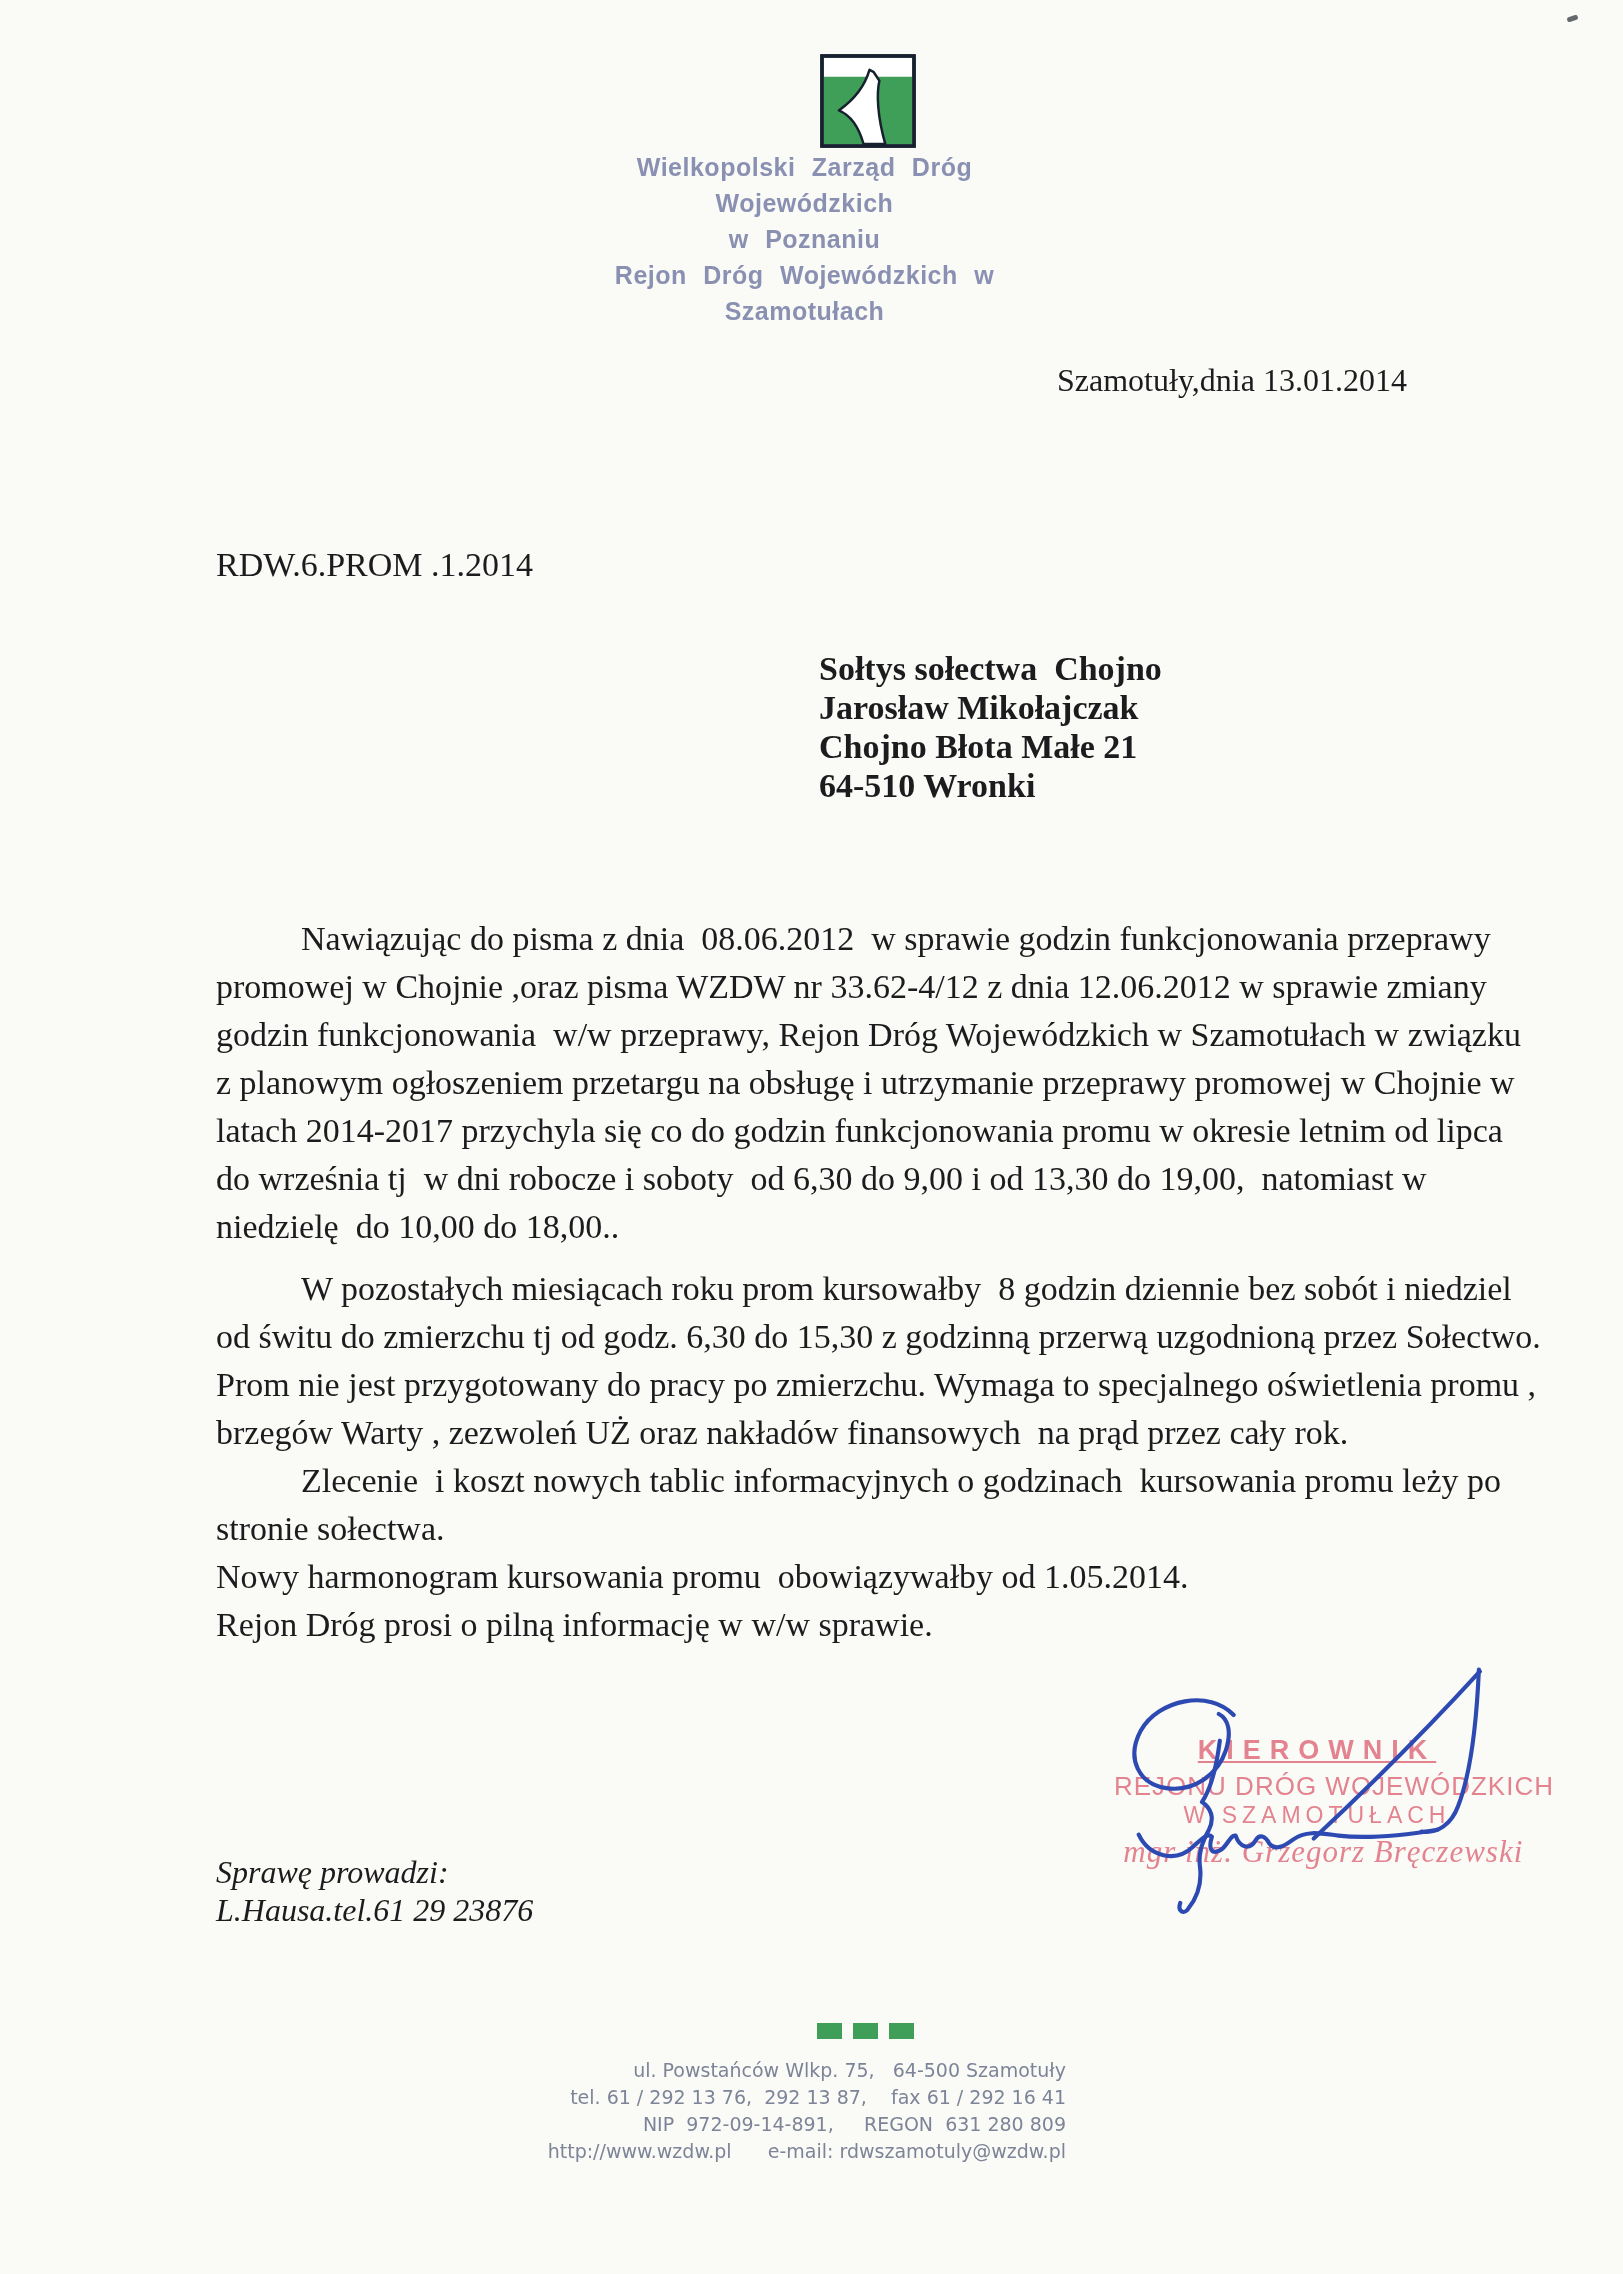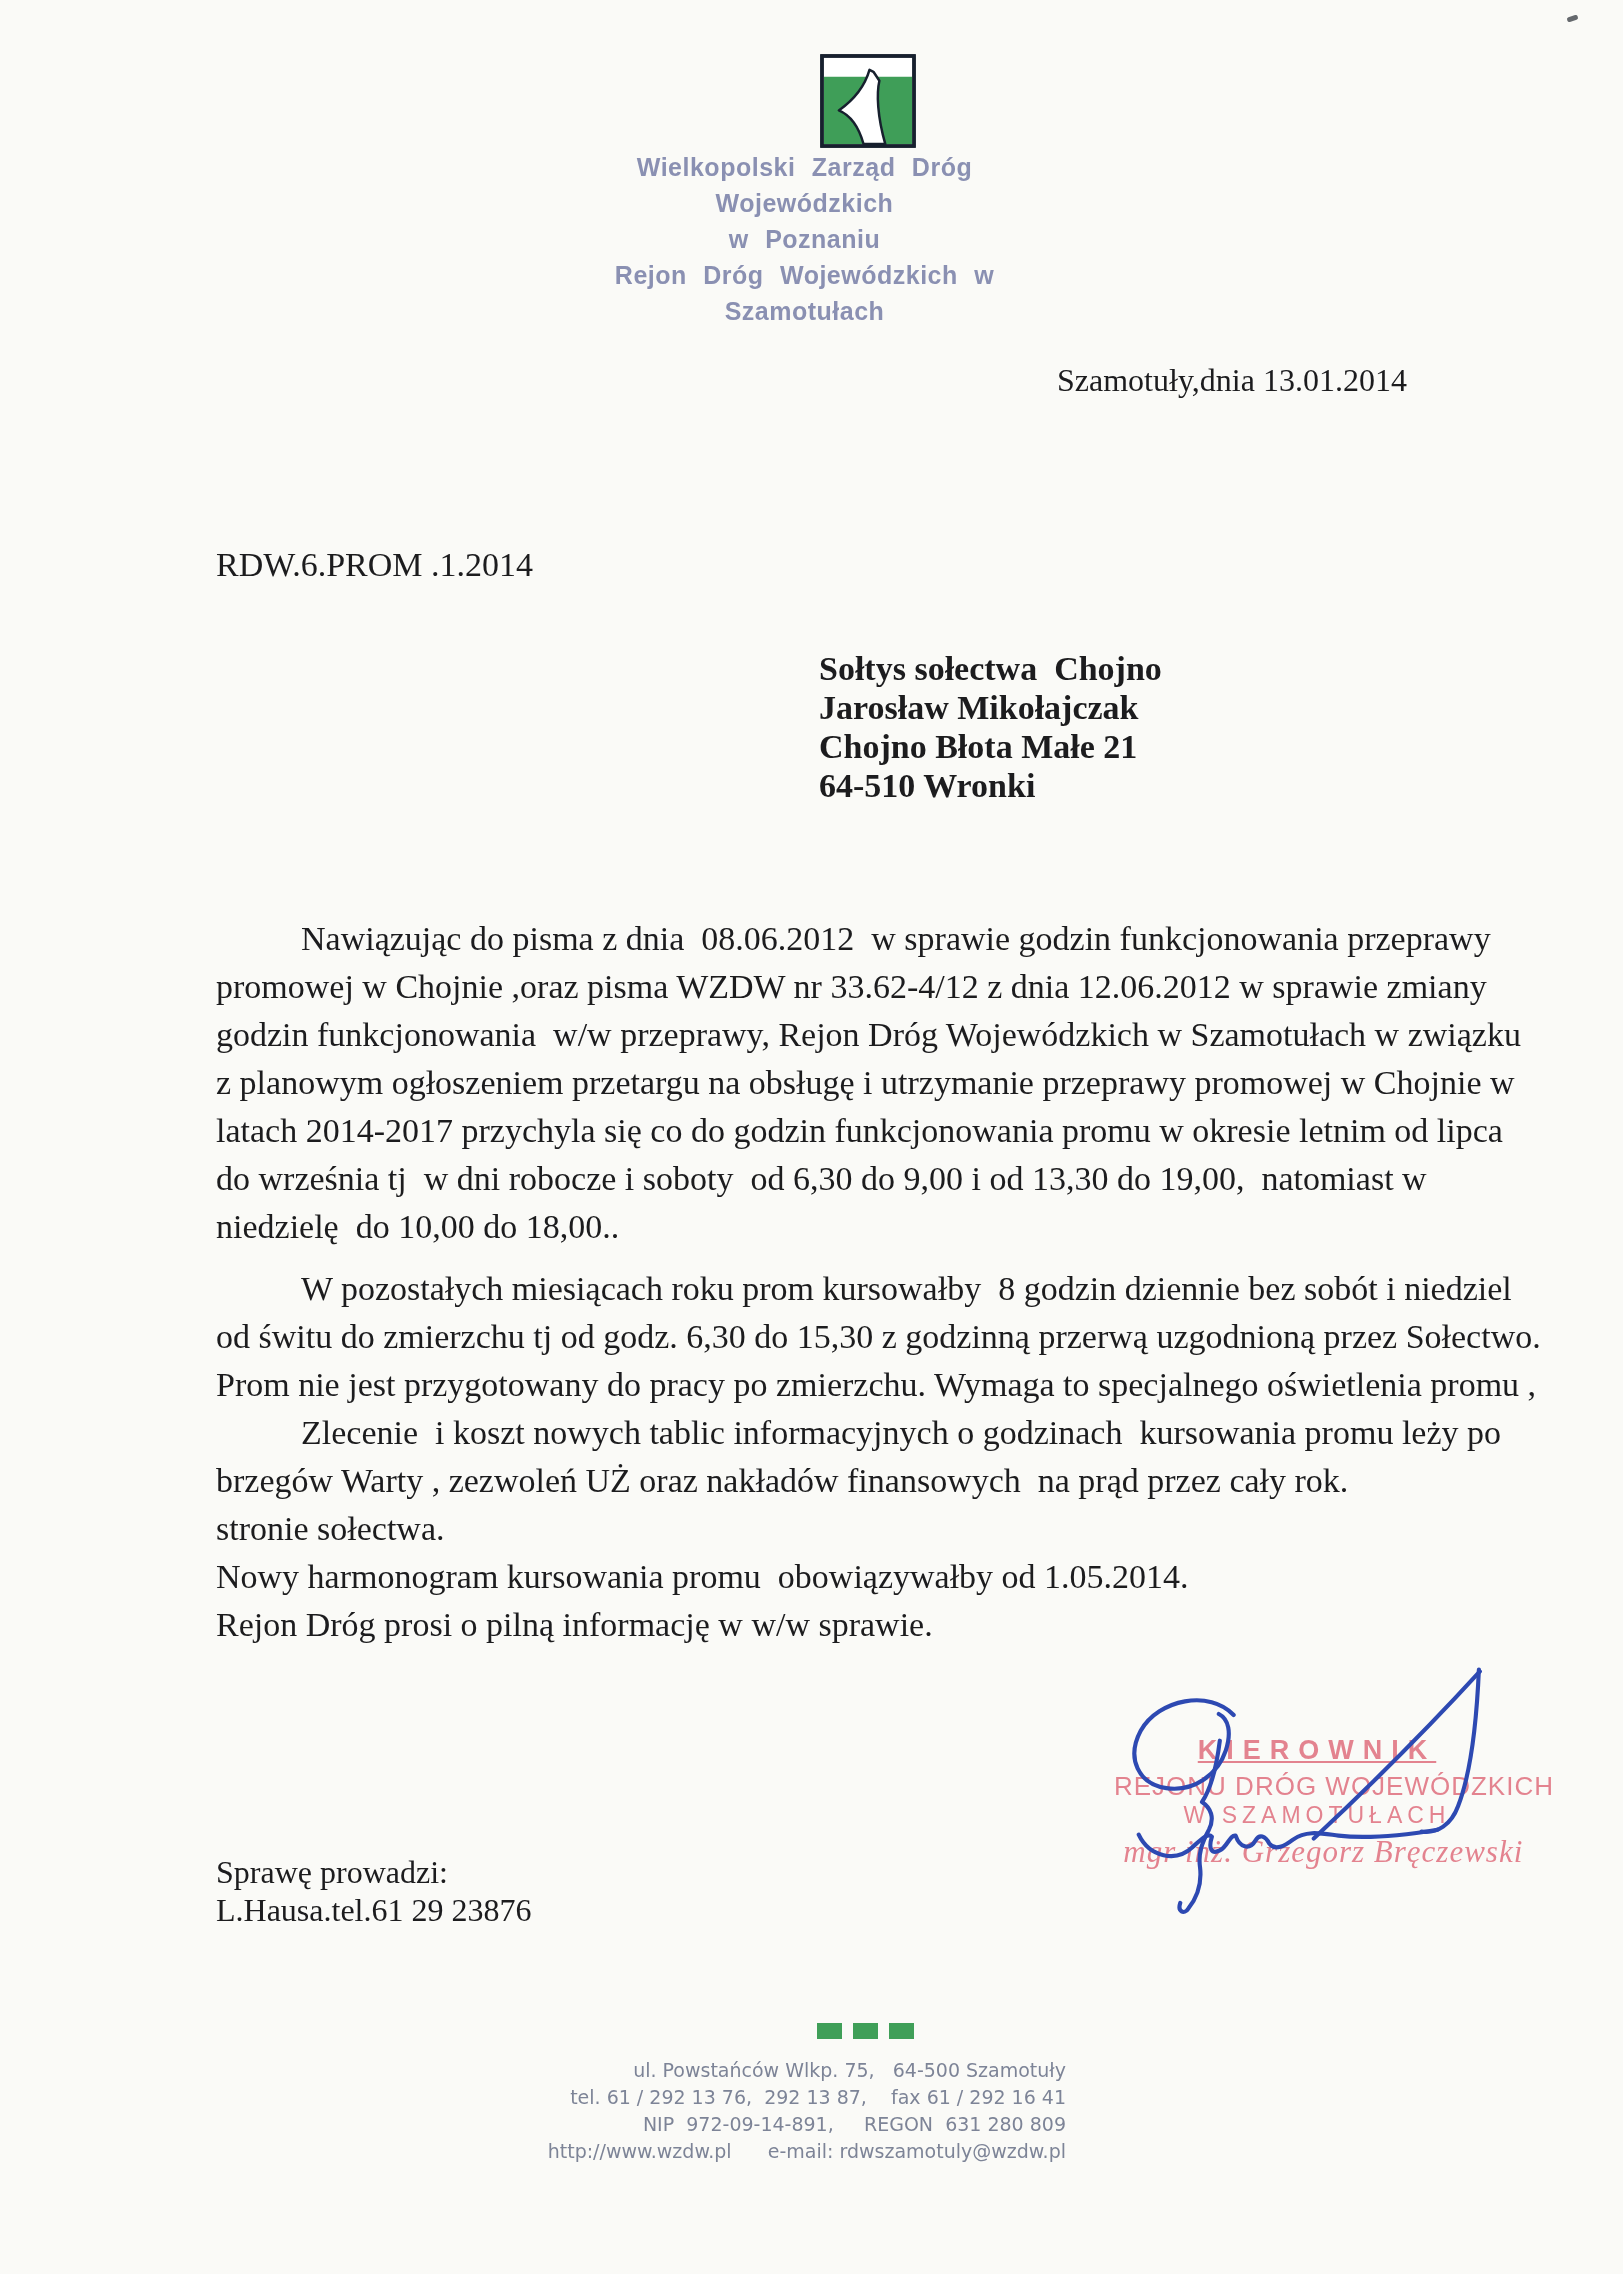--- a/index.html
+++ b/index.html
@@ -24,21 +24,21 @@
   .refnum{left:216px;top:546px;font-size:34px;}
   .recipient{left:819px;top:649px;font-size:34px;font-weight:bold;line-height:39px;}
 
   
   .body-block{left:216px;top:915px;font-size:34px;line-height:48px;}
   .bline{white-space:pre;}
   .indent{text-indent:85px;}
   .gap{margin-top:14px;}
 
   
-  .officer{left:216px;top:1853px;font-size:32px;line-height:38px;}
+  .officer{left:216px;top:1853px;font-size:32px;line-height:38px;font-style:italic;}
 
   
   .sig-zone{left:1089px;top:1624px;width:495px;height:356px;}
   .stamp{position:absolute;left:25px;top:0;width:406px;text-align:center;
          font-family:"Liberation Sans", sans-serif;color:#e06f7e;opacity:.85;}
   .stamp-l1{position:absolute;left:0;top:111px;width:100%;
             font-size:27px;font-weight:bold;letter-spacing:9px;text-decoration:underline;}
   .stamp-l2{position:absolute;left:0;top:147px;width:100%;
             font-size:26px;letter-spacing:1px;white-space:pre;}
   .stamp-l3{position:absolute;left:0;top:178px;width:100%;
@@ -96,22 +96,22 @@
     <div class="bline indent">Nawiązując do pisma z dnia  08.06.2012  w sprawie godzin funkcjonowania przeprawy</div>
     <div class="bline">promowej w Chojnie ,oraz pisma WZDW nr 33.62-4/12 z dnia 12.06.2012 w sprawie zmiany</div>
     <div class="bline">godzin funkcjonowania  w/w przeprawy, Rejon Dróg Wojewódzkich w Szamotułach w związku</div>
     <div class="bline">z planowym ogłoszeniem przetargu na obsługę i utrzymanie przeprawy promowej w Chojnie w</div>
     <div class="bline">latach 2014-2017 przychyla się co do godzin funkcjonowania promu w okresie letnim od lipca</div>
     <div class="bline">do września tj  w dni robocze i soboty  od 6,30 do 9,00 i od 13,30 do 19,00,  natomiast w</div>
     <div class="bline">niedzielę  do 10,00 do 18,00..</div>
     <div class="bline indent gap">W pozostałych miesiącach roku prom kursowałby  8 godzin dziennie bez sobót i niedziel</div>
     <div class="bline">od świtu do zmierzchu tj od godz. 6,30 do 15,30 z godzinną przerwą uzgodnioną przez Sołectwo.</div>
     <div class="bline">Prom nie jest przygotowany do pracy po zmierzchu. Wymaga to specjalnego oświetlenia promu ,</div>
+    <div class="bline">brzegów Warty , zezwoleń UŻ oraz nakładów finansowych  na prąd przez cały rok.</div>
     <div class="bline indent">Zlecenie  i koszt nowych tablic informacyjnych o godzinach  kursowania promu leży po</div>
-    <div class="bline">brzegów Warty , zezwoleń UŻ oraz nakładów finansowych  na prąd przez cały rok.</div>
     <div class="bline">stronie sołectwa.</div>
     <div class="bline">Nowy harmonogram kursowania promu  obowiązywałby od 1.05.2014.</div>
     <div class="bline">Rejon Dróg prosi o pilną informację w w/w sprawie.</div>
   </div>
 
   <div class="abs officer">
     <div>Sprawę prowadzi:</div>
     <div>L.Hausa.tel.61 29 23876</div>
   </div>
 

